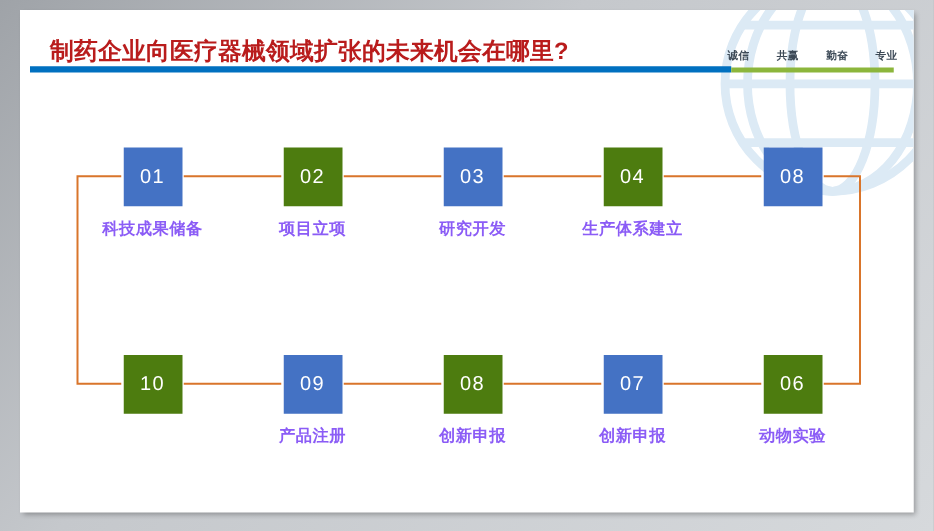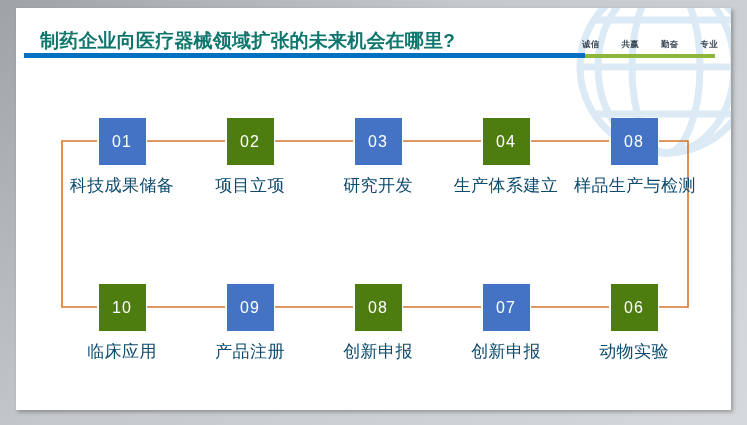--- a/index.html
+++ b/index.html
@@ -37,21 +37,21 @@
   }
   #globe-wrap svg { display:block; }
 
   
   #header-title {
     position: absolute;
     left: 24px;
     top: 20px;
     font-size: 19px;
     font-weight: bold;
-    color: #0f766e;
+    color: #b91c1c;
     letter-spacing: 0.2px;
     white-space: nowrap;
   }
   #rule-blue {
     position: absolute;
     left: 8px;
     top: 45px;
     width: 561px;
     height: 5px;
     background: #0070C0;
@@ -106,23 +106,23 @@
     justify-content: center;
     color: #ffffff;
     font-size: 16px;
     letter-spacing: 1px;
     font-family: "Liberation Sans", "DejaVu Sans", sans-serif;
   }
   .chip.blue  { background: #4472C4; }
   .chip.green { background: #4d7c0f; }
   .node .caption {
     margin-top: 9px;
-    font-size: 17px;
-    font-weight: normal;
-    color: #0c4a6e;
+    font-size: 13px;
+    font-weight: bold;
+    color: #8b5cf6;
     white-space: nowrap;
     letter-spacing: 0.4px;
   }
 </style>
 </head>
 <body>
 
 <div id="screen">
 
   <div id="slide">
@@ -182,26 +182,24 @@
       <div class="node" style="left:302px; top:110px;">
         <div class="chip blue">03</div>
         <div class="caption">研究开发</div>
       </div>
       <div class="node" style="left:430px; top:110px;">
         <div class="chip green">04</div>
         <div class="caption">生产体系建立</div>
       </div>
       <div class="node" style="left:558px; top:110px;">
         <div class="chip blue">08</div>
-        <div class="caption">样品生产与检测</div>
       </div>
 
       <div class="node" style="left:46px;  top:276px;">
         <div class="chip green">10</div>
-        <div class="caption">临床应用</div>
       </div>
       <div class="node" style="left:174px; top:276px;">
         <div class="chip blue">09</div>
         <div class="caption">产品注册</div>
       </div>
       <div class="node" style="left:302px; top:276px;">
         <div class="chip green">08</div>
         <div class="caption">创新申报</div>
       </div>
       <div class="node" style="left:430px; top:276px;">

